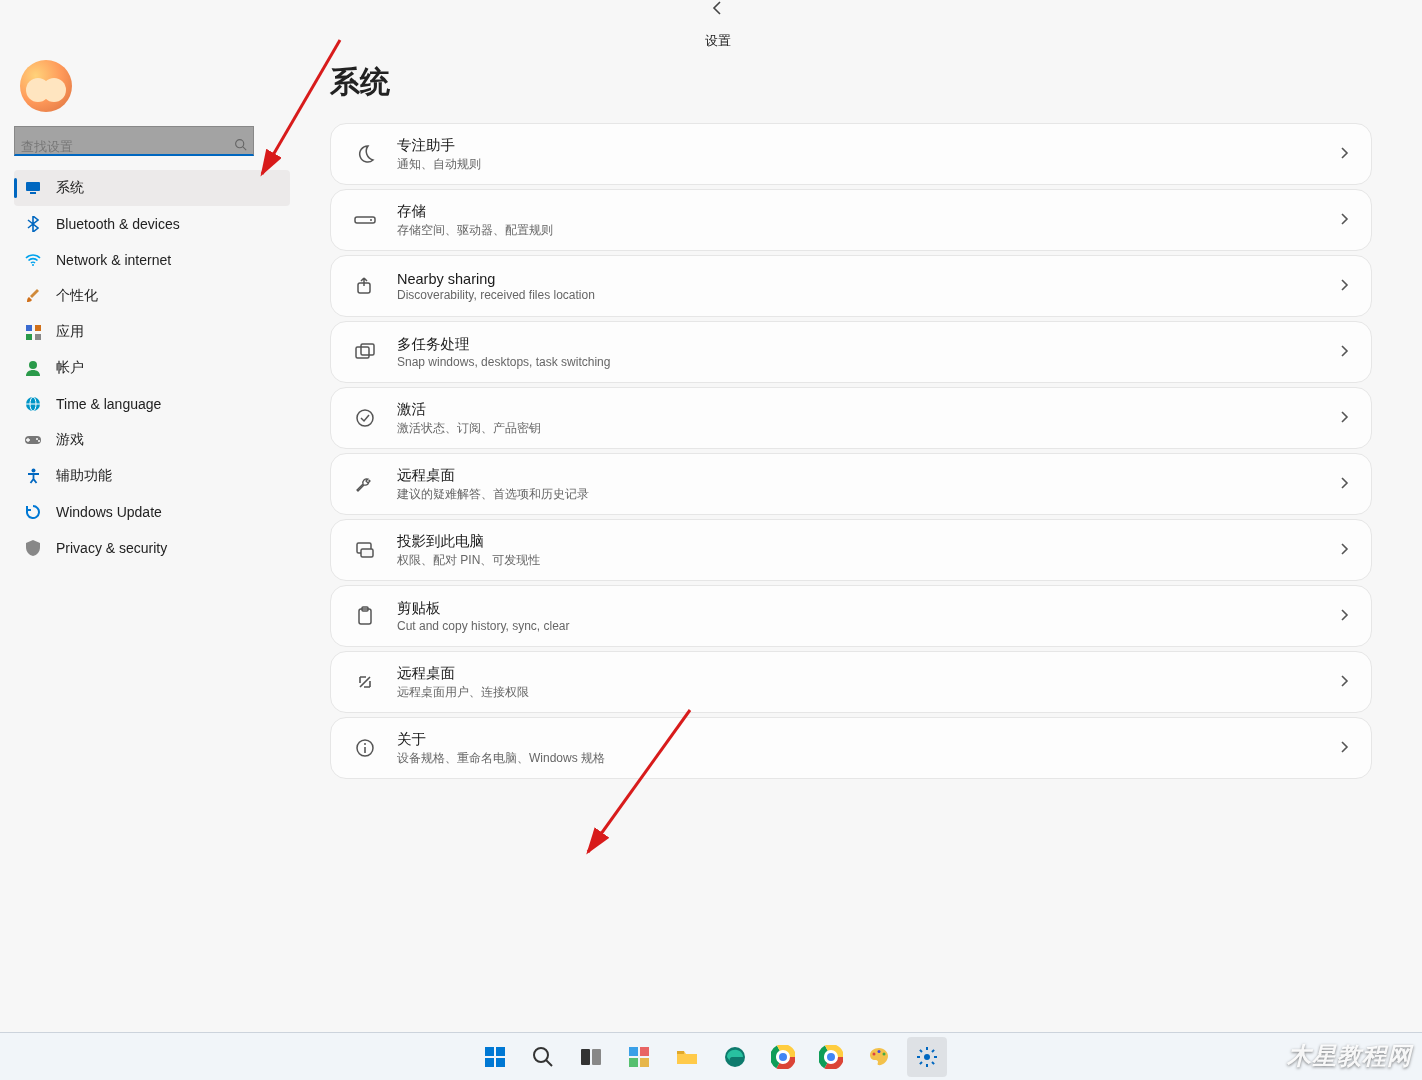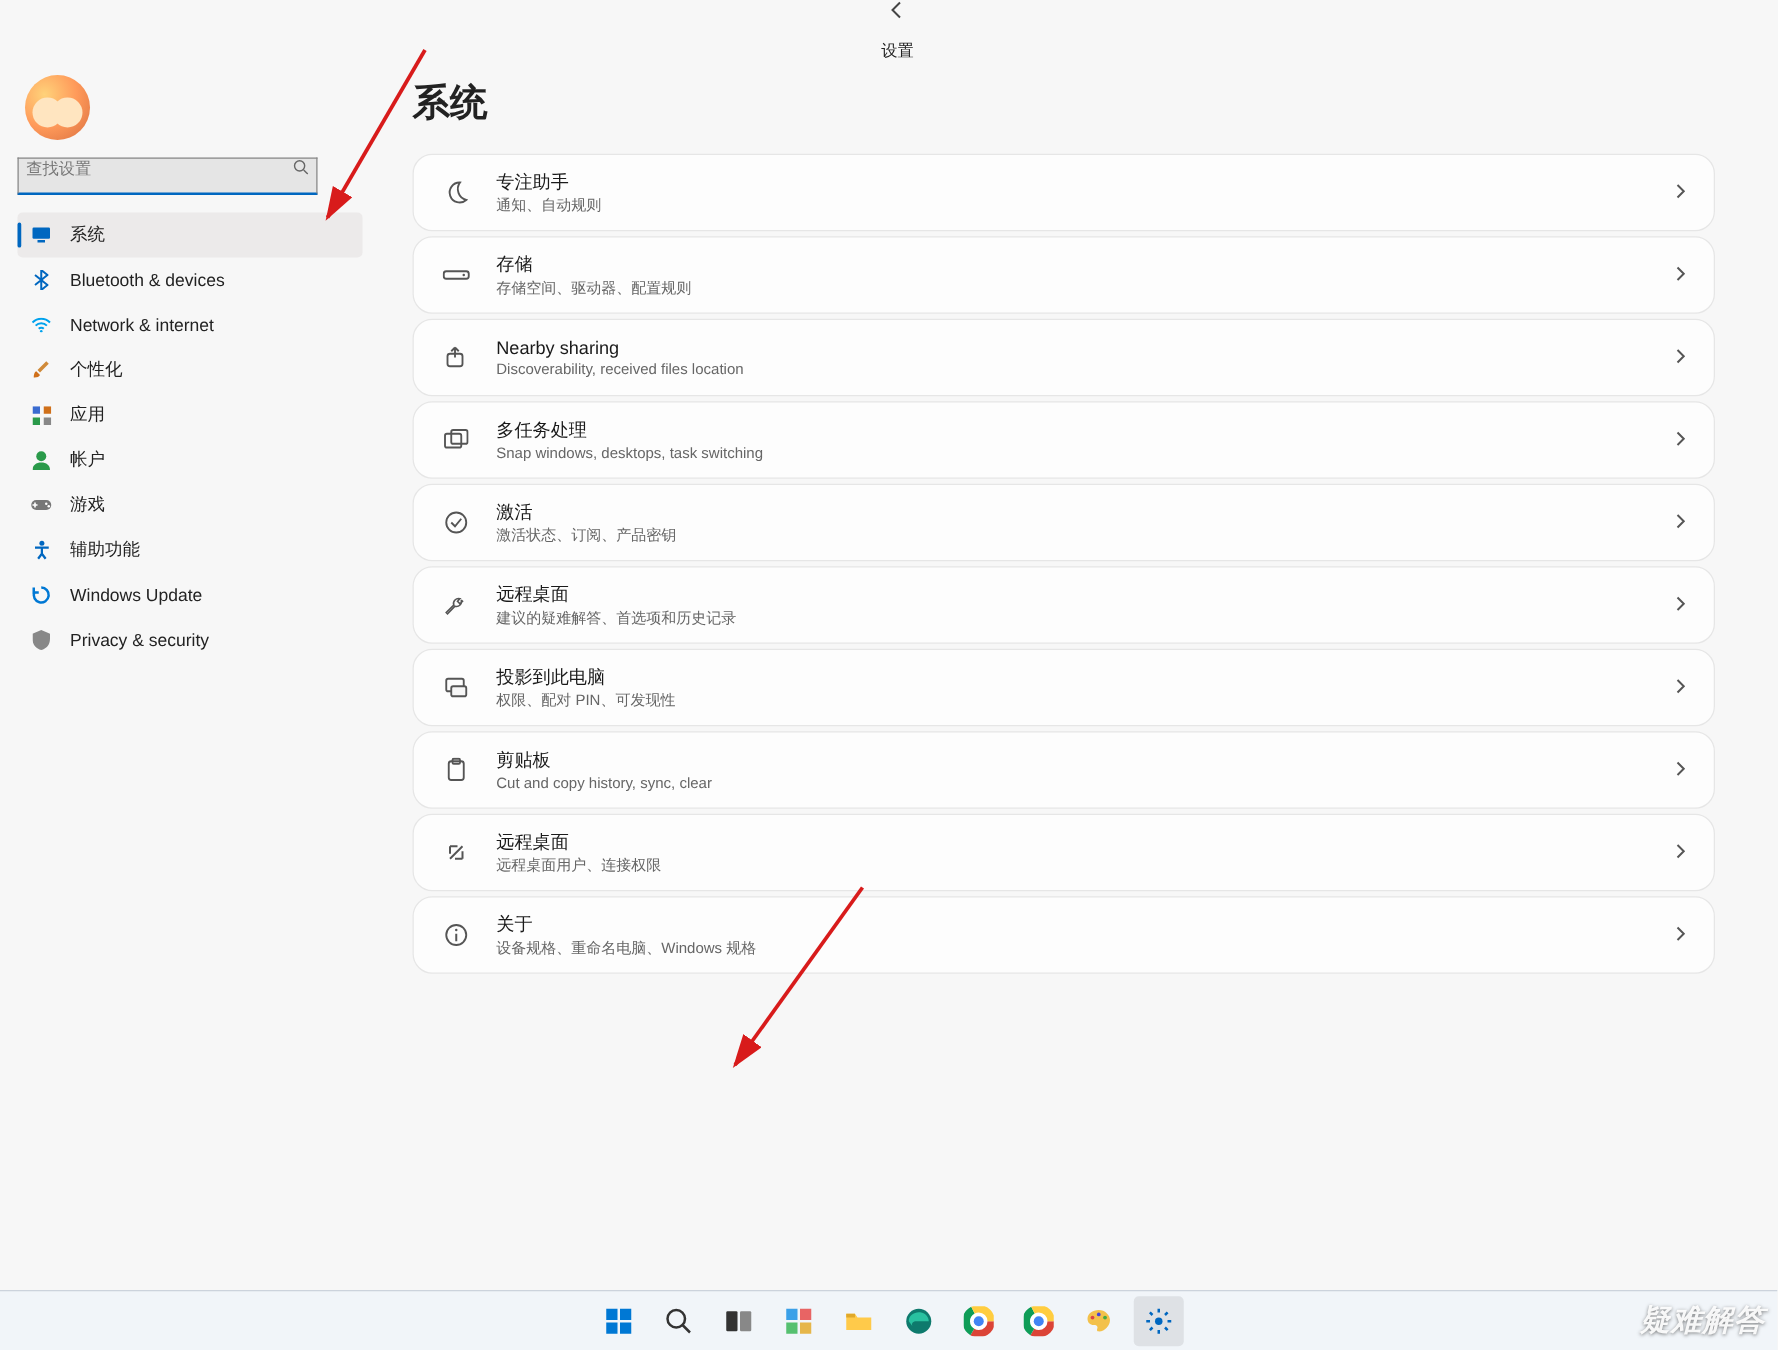--- a/index.html
+++ b/index.html
@@ -44,22 +44,22 @@
   .avatar::before, .avatar::after {
     content: ""; position: absolute; border-radius: 50%;
     width: 24px; height: 24px; background: #ffe5c0; top: 18px;
   }
   .avatar::before { left: 6px; }
   .avatar::after { right: 6px; }
   .search-wrap {
     width: 240px; height: 30px;
     border: 1px solid #888;
     border-bottom: 2px solid #0067c0;
-    background: #e5e5e5;
-    display: flex; align-items: flex-start; padding: 0 6px;
+    background: #a3a3a3;
+    display: flex; align-items: flex-end; padding: 0 6px;
     margin-bottom: 14px;
   }
   .search-wrap input {
     border: none; outline: none; flex: 1; font-size: 13px;
     color: #333; background: transparent;
   }
   .search-wrap input::placeholder { color: #777; }
   .search-icon { font-size: 13px; color: #666; }
 
   .nav { display: flex; flex-direction: column; }
@@ -221,20 +221,30 @@
           <span>应用</span>
         </div>
         <div class="nav-item">
           <span class="nav-icon">
             <svg width="14" height="16" viewBox="0 0 14 16">
               <circle cx="7" cy="5" r="4" fill="#2a9a4a"></circle>
               <path d="M0 16c0-4 3-6 7-6s7 2 7 6" fill="#2a9a4a"></path>
             </svg>
           </span>
           <span>帐户</span>
+        </div>
+        <div class="nav-item">
+          <span class="nav-icon">
+            <svg width="16" height="16" viewBox="0 0 16 16">
+              <circle cx="8" cy="8" r="7" fill="#0095c7"></circle>
+              <ellipse cx="8" cy="8" rx="3" ry="7" fill="none" stroke="#fff" stroke-width="1"></ellipse>
+              <line x1="1" y1="8" x2="15" y2="8" stroke="#fff"></line>
+            </svg>
+          </span>
+          <span>Time &amp; language</span>
         </div>
         <div class="nav-item">
           <span class="nav-icon">
             <svg width="18" height="12" viewBox="0 0 18 12">
               <rect x="1" y="2" width="16" height="8" rx="4" fill="#777777"></rect>
               <circle cx="13" cy="5" r="1" fill="#fff"></circle>
               <circle cx="15" cy="7" r="1" fill="#fff"></circle>
               <path d="M4 4v4M2 6h4" stroke="#fff" stroke-width="1.3"></path>
             </svg>
           </span>
@@ -510,13 +520,13 @@
       </svg>
   </div>
   <div class="task-icon" style="background:rgba(0,0,0,0.08)">
     <svg viewBox="0 0 24 24">
         <circle cx="12" cy="12" r="3" fill="#0067c0"></circle>
         <path d="M12 2v3M12 19v3M2 12h3M19 12h3M4.9 4.9l2.1 2.1M17 17l2.1 2.1M19.1 4.9L17 7M7 17l-2.1 2.1" stroke="#0067c0" stroke-width="2"></path>
       </svg>
   </div>
 </div>
 
-<div class="watermark">疑难解答</div>
+<div class="watermark">木星教程网</div>
 
 </body></html>

